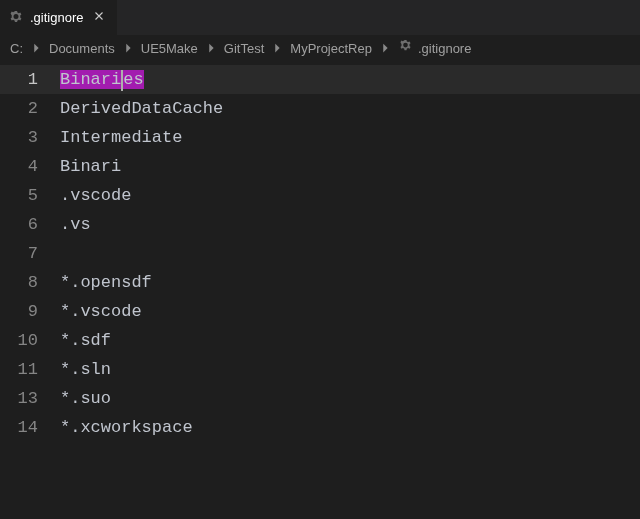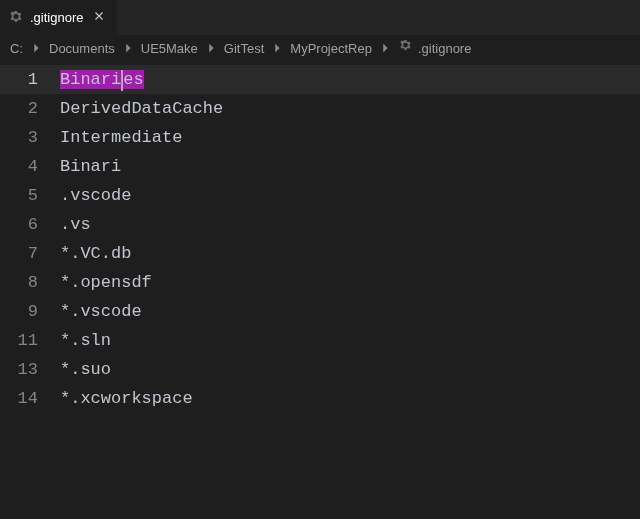--- a/index.html
+++ b/index.html
@@ -183,31 +183,34 @@
     <div class="line">
       <div class="gutter">5</div>
       <div class="code">.vscode</div>
     </div>
     <div class="line">
       <div class="gutter">6</div>
       <div class="code">.vs</div>
     </div>
     <div class="line">
       <div class="gutter">7</div>
-      <div class="code">*.VC.db</div>
     </div>
     <div class="line">
       <div class="gutter">8</div>
       <div class="code">*.opensdf</div>
     </div>
     <div class="line">
       <div class="gutter">9</div>
       <div class="code">*.vscode</div>
     </div>
     <div class="line">
+      <div class="gutter">10</div>
+      <div class="code">*.sdf</div>
+    </div>
+    <div class="line">
       <div class="gutter">11</div>
       <div class="code">*.sln</div>
     </div>
     <div class="line">
       <div class="gutter">13</div>
       <div class="code">*.suo</div>
     </div>
     <div class="line">
       <div class="gutter">14</div>
       <div class="code">*.xcworkspace</div>

